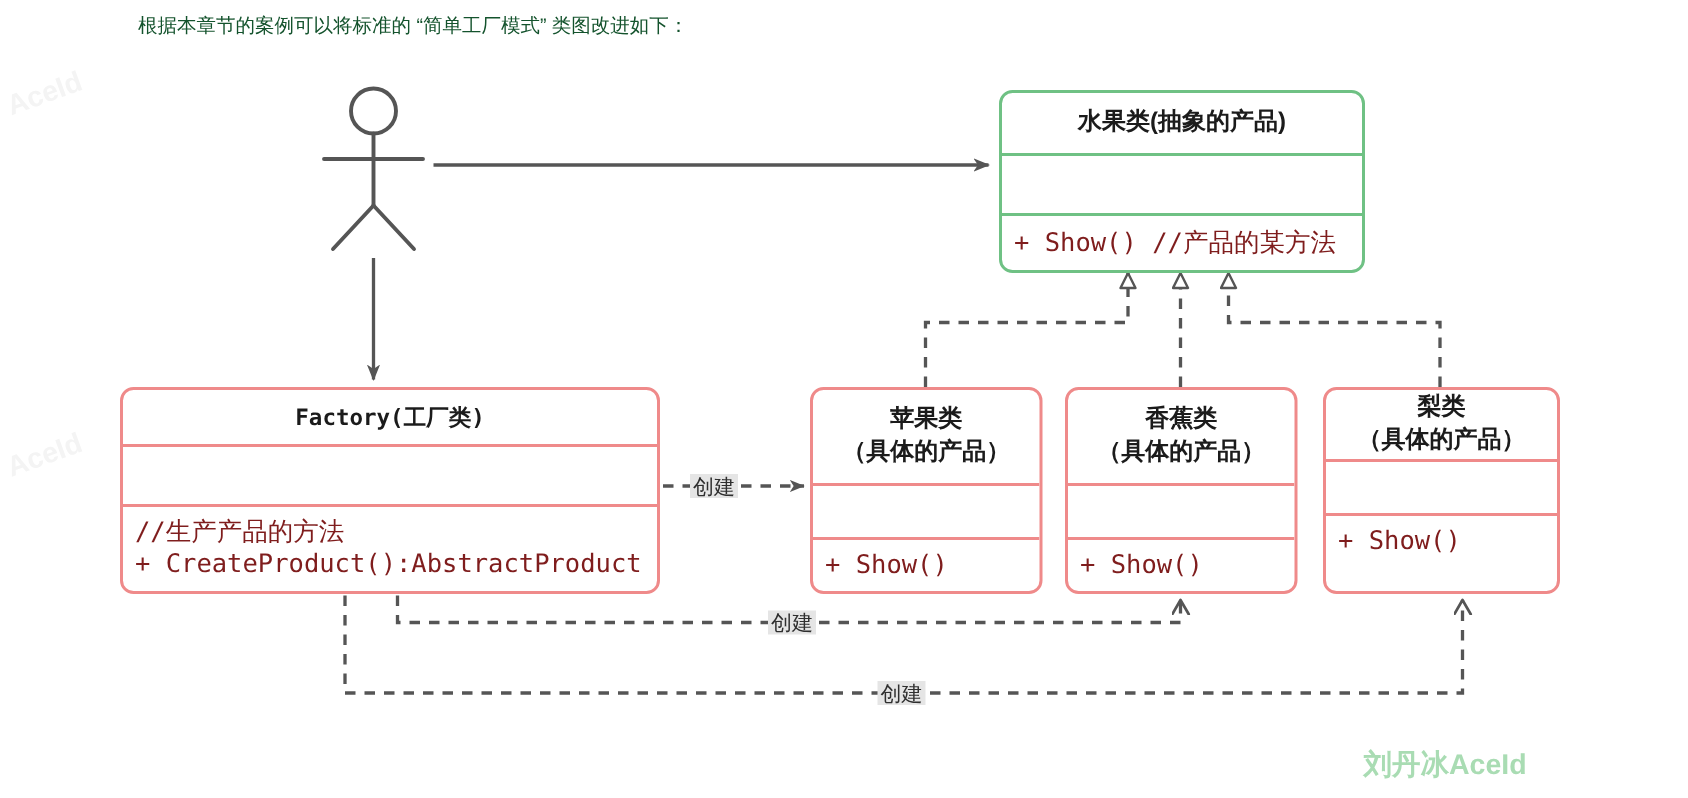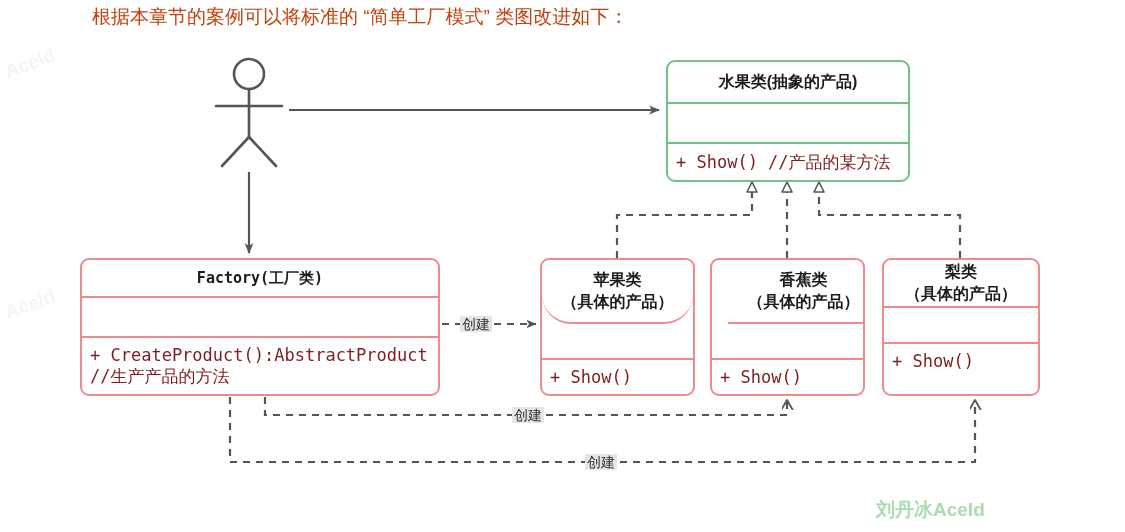--- a/index.html
+++ b/index.html
@@ -22,23 +22,23 @@
     top: 0;
     width: 1125px;
     height: 532px;
   }
 
   
   .caption {
     position: absolute;
     left: 92px;
     top: 4px;
-    font-size: 19px;
+    font-size: 13px;
     line-height: 26px;
-    color: #c2410c;
+    color: #14532d;
     white-space: nowrap;
     font-family: "Liberation Sans", "DejaVu Sans", sans-serif;
   }
 
   
   .uml-box {
     position: absolute;
     box-sizing: border-box;
     background: #ffffff;
     border: 2px solid #ef8a8a;
@@ -109,21 +109,21 @@
     font-size: 19px;
     font-weight: bold;
     color: #f4f4f4;
     transform: rotate(-20deg);
     transform-origin: left top;
     white-space: nowrap;
     user-select: none;
   }
   .wm-main {
     position: absolute;
-    left: 876px;
+    left: 909px;
     top: 497px;
     font-size: 19px;
     font-weight: bold;
     color: #a9dcb3;
     white-space: nowrap;
     user-select: none;
   }
 </style>
 </head>
 <body>
@@ -180,38 +180,38 @@
     <span class="m-line">+ Show() //产品的某方法</span>
   </div>
 </div>
 
 <div class="uml-box" style="left:80px; top:258px; width:360px; height:138px;">
   <div class="compartment c-title" style="height:38px;">
     <span class="mono-title">Factory(工厂类)</span>
   </div>
   <div class="compartment c-attrs" style="height:40px;"></div>
   <div class="compartment last c-methods" style="height:56px;">
+    <span class="m-line">//生产产品的方法</span>
     <span class="m-line">+ CreateProduct():AbstractProduct</span>
-    <span class="m-line">//生产产品的方法</span>
   </div>
 </div>
 
 <div class="uml-box" style="left:540px; top:258px; width:155px; height:138px;">
-  <div class="compartment c-title" style="height:64px;border-radius:29px;">
+  <div class="compartment c-title" style="height:64px;">
     <span>苹果类</span>
     <span>（具体的产品）</span>
   </div>
   <div class="compartment c-attrs" style="height:36px;"></div>
   <div class="compartment last c-methods" style="height:34px;">
     <span class="m-line">+ Show()</span>
   </div>
 </div>
 
 <div class="uml-box" style="left:710px; top:258px; width:155px; height:138px;">
-  <div class="compartment c-title" style="height:64px;margin-left:16px;">
+  <div class="compartment c-title" style="height:64px;">
     <span>香蕉类</span>
     <span>（具体的产品）</span>
   </div>
   <div class="compartment c-attrs" style="height:36px;"></div>
   <div class="compartment last c-methods" style="height:34px;">
     <span class="m-line">+ Show()</span>
   </div>
 </div>
 
 <div class="uml-box" style="left:882px; top:258px; width:158px; height:138px;">

